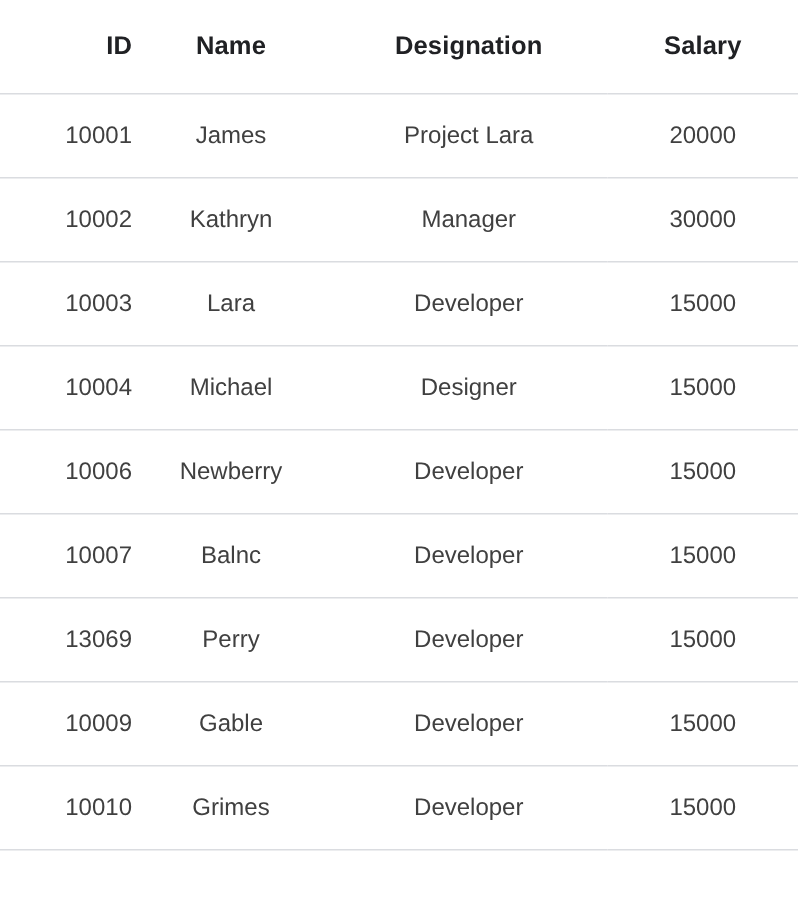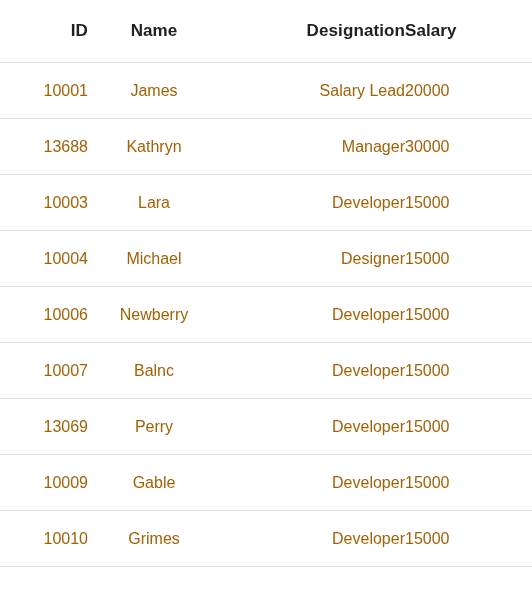--- a/index.html
+++ b/index.html
@@ -37,40 +37,40 @@
     background: #ffffff;
     letter-spacing: 0.1px;
   }
 
   .data-table tbody td {
     height: 55px;
     padding: 0;
     border-bottom: 1px solid #dadce0;
     font-size: 16px;
     font-weight: 400;
-    color: #a16207;
+    color: #404040;
     vertical-align: middle;
     background: #ffffff;
   }
 
   
   .cell-id {
     text-align: right;
     padding-right: 0px;
   }
   .cell-name {
     text-align: center;
     padding-left: 42px;
   }
   .cell-desig {
-    text-align: right;
+    text-align: center;
     padding-left: 42px;
   }
   .cell-salary {
-    text-align: left;
+    text-align: center;
     padding-right: 5px;
   }
 </style>
 </head>
 <body>
 
 <table class="data-table">
   <colgroup>
     <col class="col-id">
     <col class="col-name">
@@ -82,25 +82,25 @@
       <th class="cell-id">ID</th>
       <th class="cell-name">Name</th>
       <th class="cell-desig">Designation</th>
       <th class="cell-salary">Salary</th>
     </tr>
   </thead>
   <tbody>
       <tr>
         <td class="cell-id">10001</td>
         <td class="cell-name">James</td>
-        <td class="cell-desig">Salary Lead</td>
+        <td class="cell-desig">Project Lara</td>
         <td class="cell-salary">20000</td>
       </tr>
       <tr>
-        <td class="cell-id">13688</td>
+        <td class="cell-id">10002</td>
         <td class="cell-name">Kathryn</td>
         <td class="cell-desig">Manager</td>
         <td class="cell-salary">30000</td>
       </tr>
       <tr>
         <td class="cell-id">10003</td>
         <td class="cell-name">Lara</td>
         <td class="cell-desig">Developer</td>
         <td class="cell-salary">15000</td>
       </tr>

